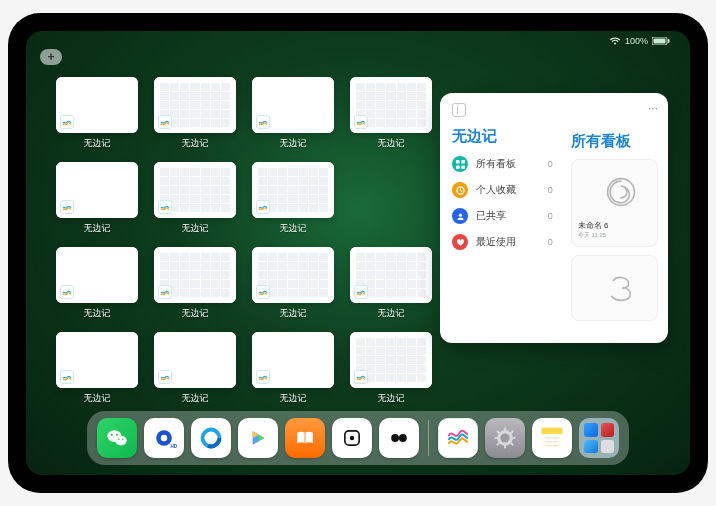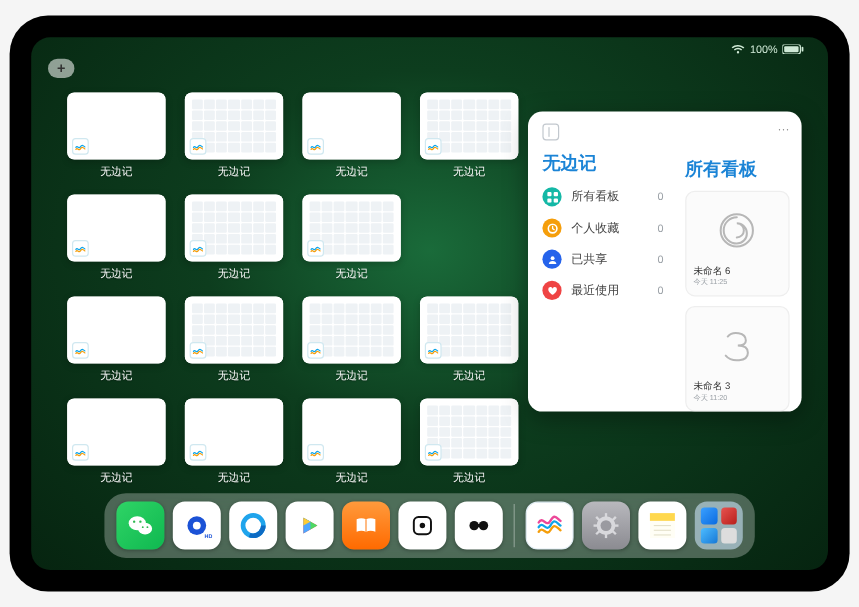--- a/index.html
+++ b/index.html
@@ -190,21 +190,21 @@
   .ic-teal { background:#14b8a6; }
   .ic-orange { background:#f59e0b; }
   .ic-blue { background:#2563eb; }
   .ic-red { background:#ef4444; }
 
   .board-card {
     background:#fbfbfb;
     border:1px solid #eee;
     border-radius:8px;
     padding:6px;
-    display:flex; flex-direction:column; align-items:center;
+    display:flex; flex-direction:column; align-items:flex-end;
   }
   .board-preview {
     width: 60px; height: 52px;
     display:flex; align-items:center; justify-content:center;
   }
   .board-preview svg { width: 42px; height: 42px; }
   .board-meta {
     width:100%;
     text-align:left;
     margin-top:2px;
@@ -821,24 +821,20 @@
             <div class="bname">未命名 6</div>
             <div class="btime">今天 11:25</div>
           </div>
         </div>
         <div class="board-card">
           <div class="board-preview">
             <svg viewBox="0 0 50 50">
                 <path d="M16 16c5-6 18-4 18 4 0 5-6 5-8 5 2 0 10 0 10 7 0 9-16 10-22 3" fill="none" stroke="#b7b7b7" stroke-width="2" stroke-linecap="round"></path>
               </svg>
           </div>
-          <div class="board-meta">
-            <div class="bname">未命名 3</div>
-            <div class="btime">今天 11:20</div>
-          </div>
         </div>
       </div>
     </div>
 
     <div class="dock">
       <div class="dock-icon" style="background:linear-gradient(135deg,#2fd466,#0fb850)">
         <svg viewBox="0 0 40 40">
             <ellipse cx="16" cy="17" rx="11" ry="9" fill="#fff"></ellipse>
             <ellipse cx="26" cy="24" rx="9" ry="7.5" fill="#fff"></ellipse>
             <circle cx="12" cy="15" r="1.5" fill="#2fb850"></circle>

